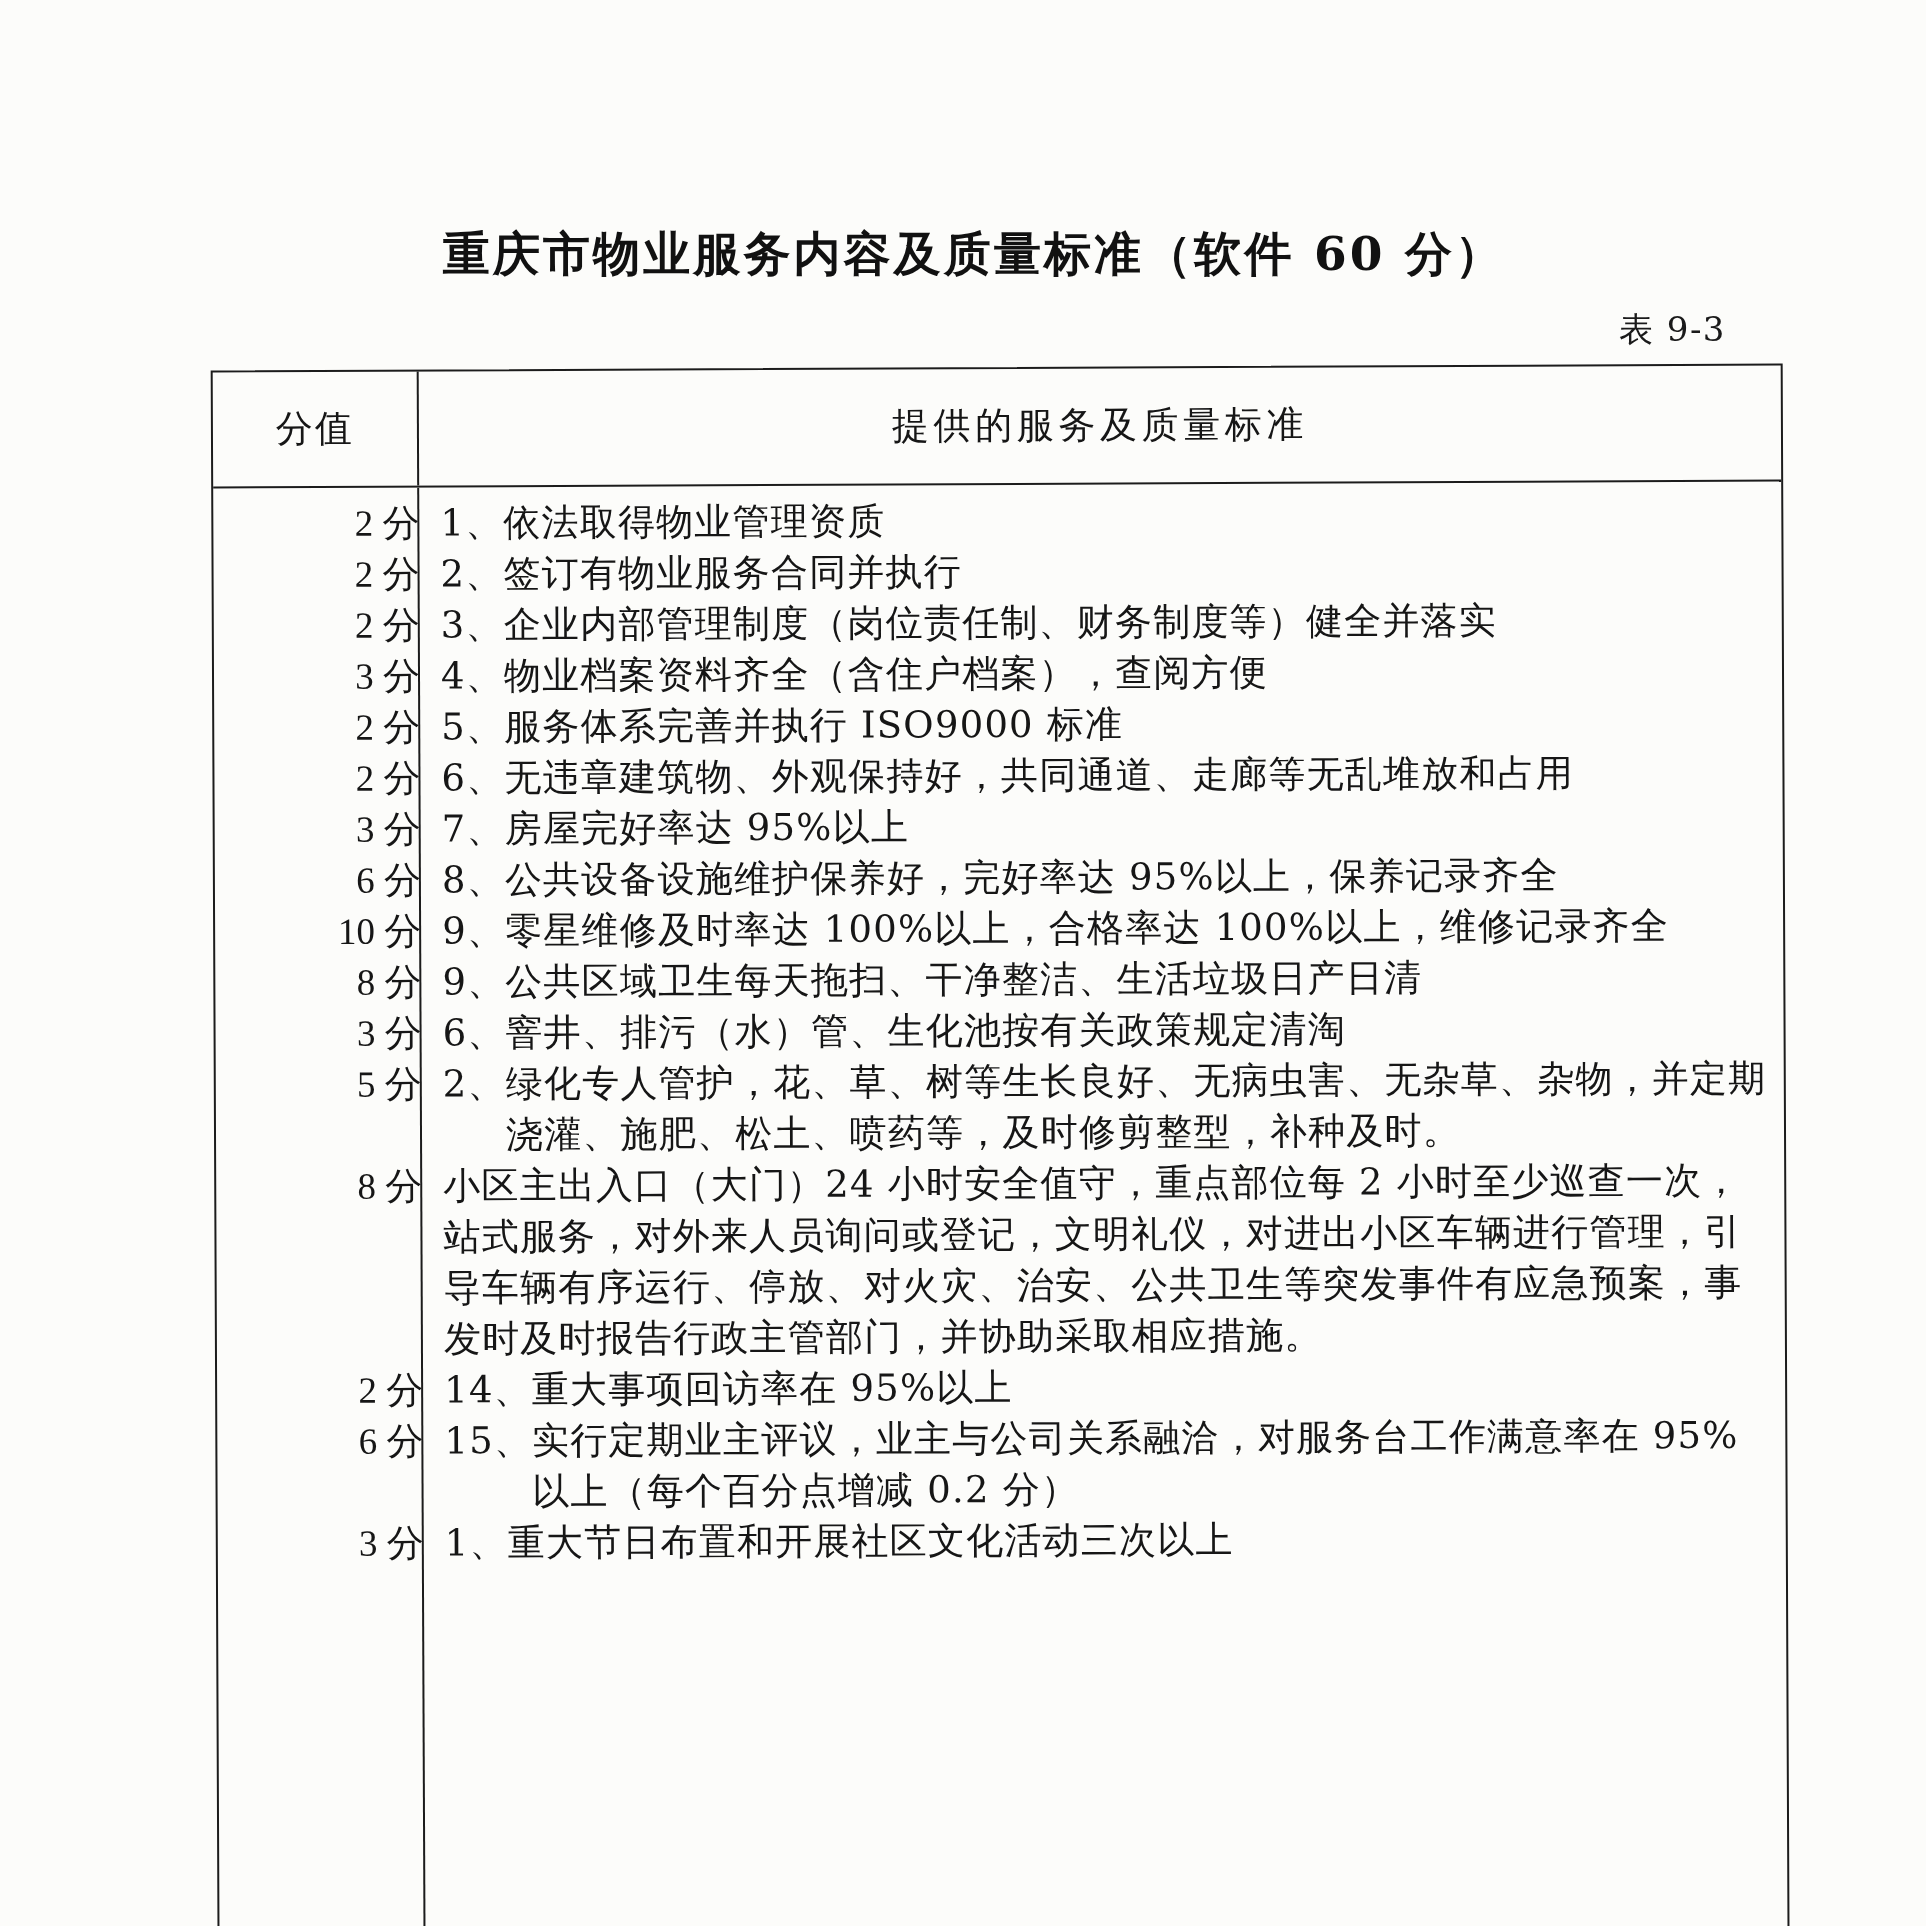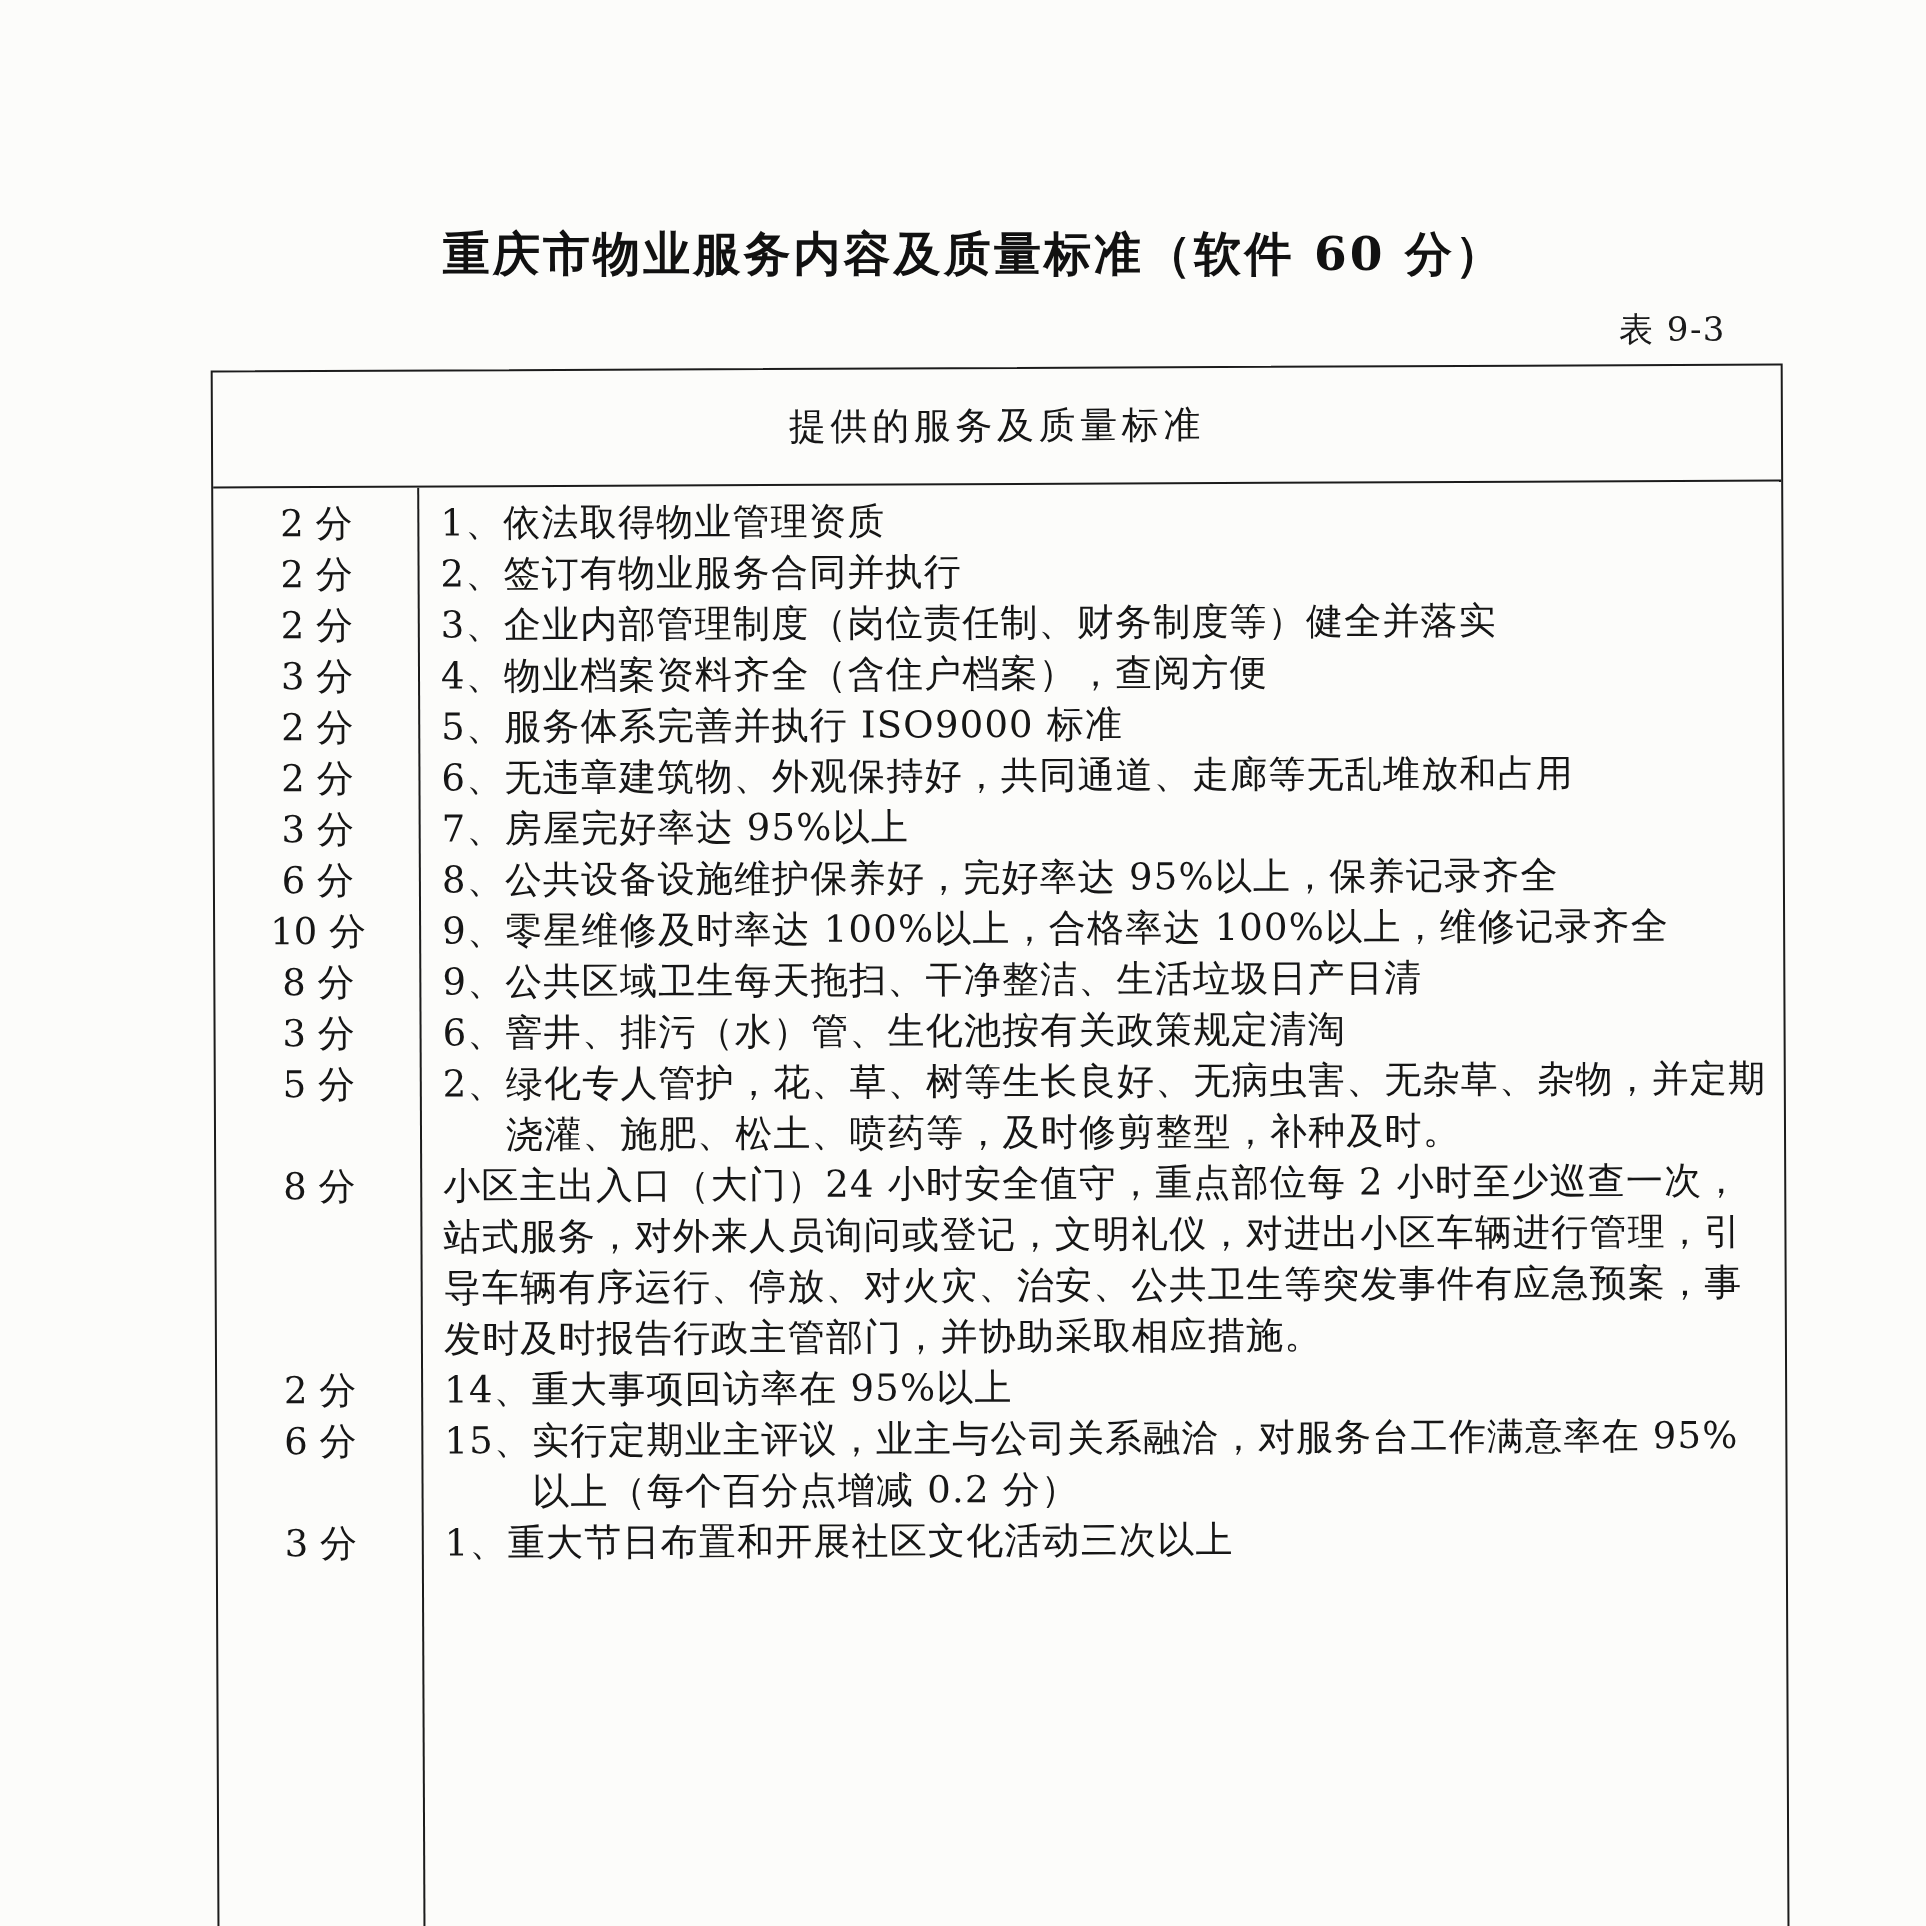--- a/index.html
+++ b/index.html
@@ -53,23 +53,24 @@
     padding-top:10px;
     overflow:hidden;
   }
   .tbody::before{
     content:"";position:absolute;left:204px;top:0;bottom:0;width:2.3px;
     background:#1c1c1c;
   }
   .item-row{display:flex;align-items:flex-start;}
   .score-cell{
     flex:0 0 206px;width:206px;box-sizing:border-box;
-    text-align:center;
+    text-align:right;
     font-size:37px;line-height:51px;
     white-space:nowrap;
+    font-family:Liberation Serif, serif;
   }
   .text-cell{
     flex:1;display:flex;
     padding:0 11.6px 0 21px;
     font-size:37px;line-height:51px;
     letter-spacing:1.2px;
   }
   .item-no{white-space:nowrap;}
   .item-text{flex:1;}
 </style>
@@ -77,20 +78,21 @@
 <body>
 
 <div class="page">
 
   <div class="doc-title">重庆市物业服务内容及质量标准（软件 60 分）</div>
 
   <div class="table-label">表 9-3</div>
 
   <div class="main-table">
     <div class="thead">
+      <div class="th-score">分值</div>
       <div class="th-content">提供的服务及质量标准</div>
     </div>
 
     <div class="tbody" id="tbody">
   <div class="item-row">
     <div class="score-cell">2 分</div>
     <div class="text-cell">
       <span class="item-no">1、</span>
       <span class="item-text">依法取得物业管理资质</span>
     </div>

